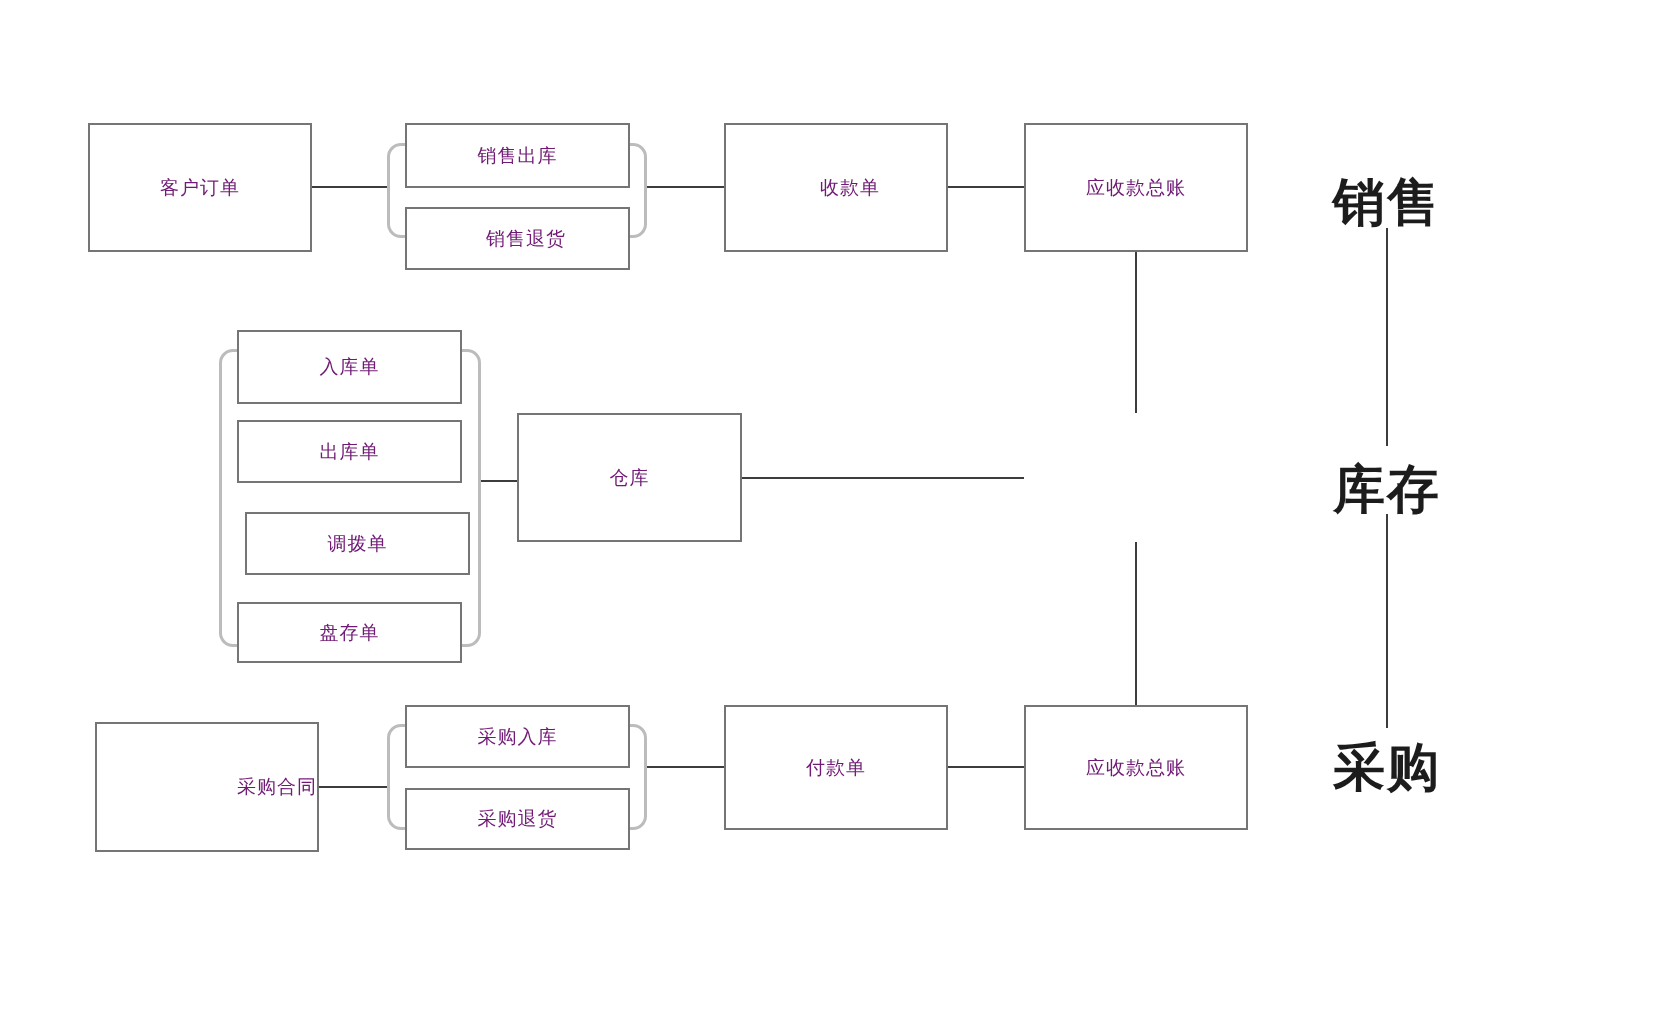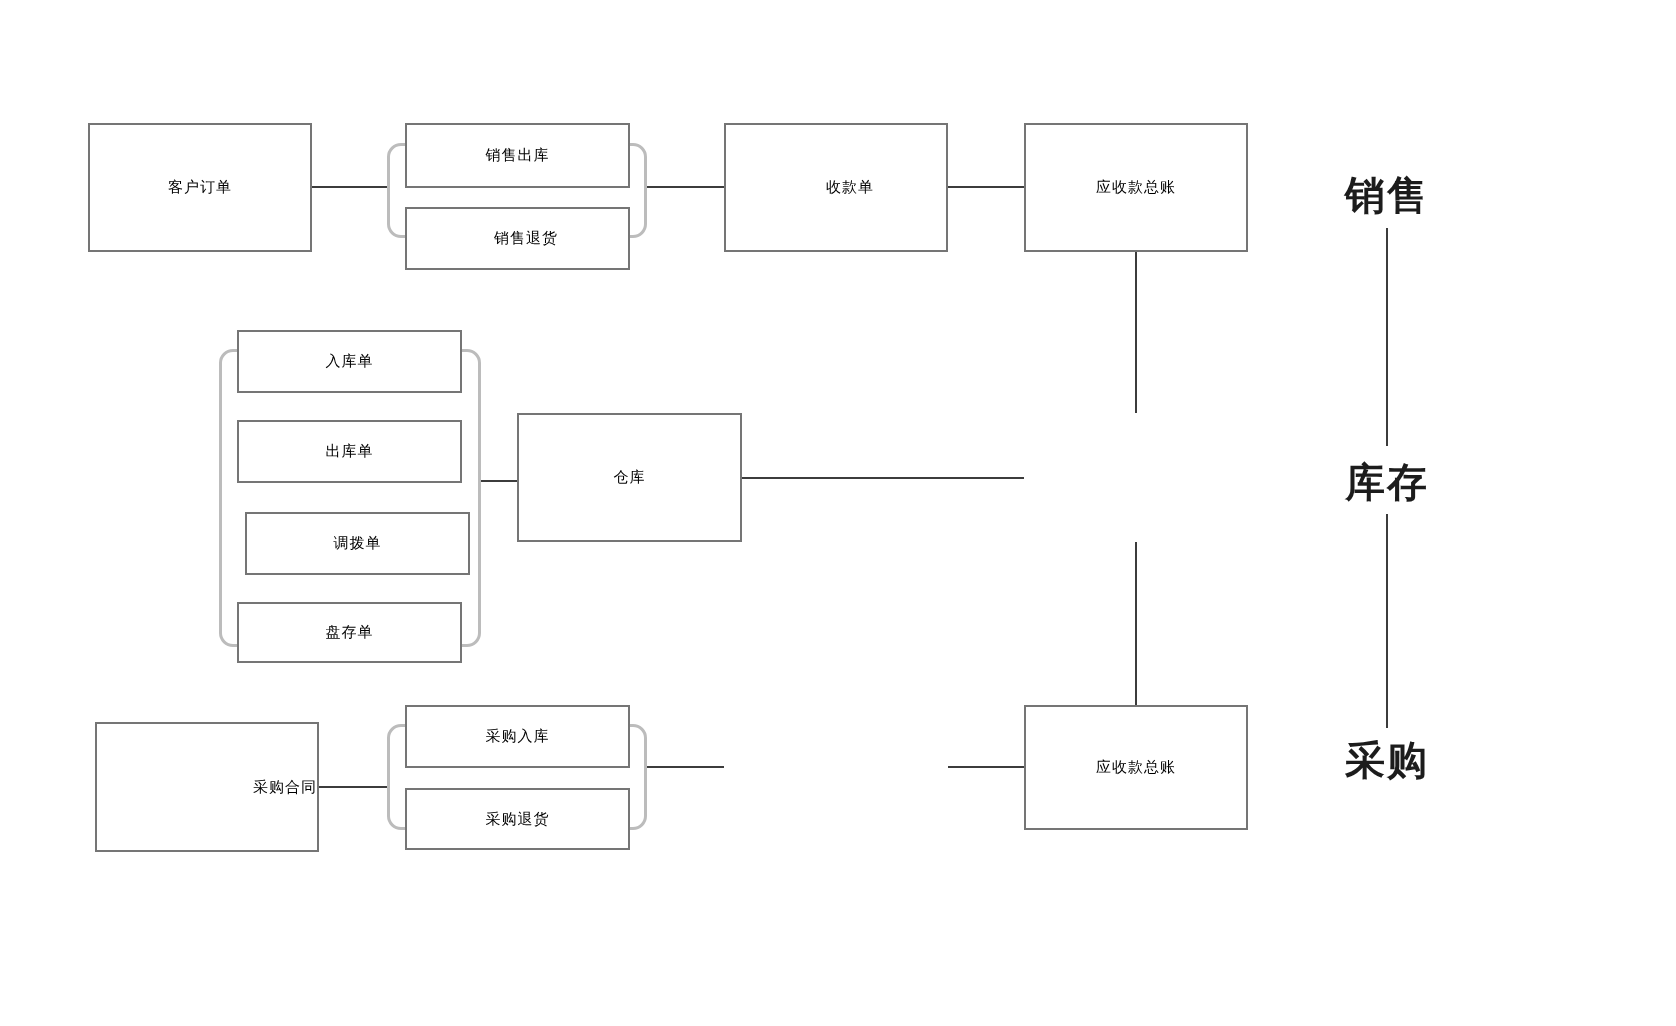--- a/index.html
+++ b/index.html
@@ -12,43 +12,43 @@
     background: #ffffff;
     overflow: hidden;
   }
   .box {
     position: absolute;
     background: #ffffff;
     border: 2px solid #757575;
     display: flex;
     align-items: center;
     justify-content: center;
-    font-size: 15px;
-    color: #000000;
+    font-size: 19px;
+    color: #701a75;
     letter-spacing: 1px;
     z-index: 3;
     font-family: Liberation Mono, monospace;
   }
   .group-bracket {
     position: absolute;
     border: 3px solid #bcbcbc;
     border-radius: 14px;
     background: transparent;
     z-index: 1;
   }
   .hline, .vline {
     position: absolute;
     background: #3c3c3c;
     z-index: 2;
   }
   .hline { height: 2px; }
   .vline { width: 2px; }
   .side-label {
     position: absolute;
-    font-size: 40px;
+    font-size: 52px;
     font-weight: bold;
     color: #1c1c1c;
     letter-spacing: 2px;
     z-index: 3;
     width: 120px;
     text-align: center;
   }
 </style>
 </head>
 <body>
@@ -76,21 +76,21 @@
   <div class="box" style="left:1024px; top:123px; width:224px; height:129px;">
     <span>应收款总账</span>
   </div>
 
   <div class="hline" style="left:312px; top:186px; width:75px;"></div>
   <div class="hline" style="left:647px; top:186px; width:77px;"></div>
   <div class="hline" style="left:948px; top:186px; width:76px;"></div>
 
   <div class="group-bracket" style="left:219px; top:349px; width:262px; height:298px;"></div>
 
-  <div class="box" style="left:237px; top:330px; width:225px; height:63px;">
+  <div class="box" style="left:237px; top:330px; width:225px; height:74px;">
     <span>入库单</span>
   </div>
 
   <div class="box" style="left:237px; top:420px; width:225px; height:63px;">
     <span>出库单</span>
   </div>
 
   <div class="box" style="left:245px; top:512px; width:225px; height:63px;">
     <span>调拨单</span>
   </div>
@@ -116,20 +116,23 @@
   <div class="group-bracket" style="left:387px; top:724px; width:260px; height:106px;"></div>
 
   <div class="box" style="left:405px; top:705px; width:225px; height:63px;">
     <span>采购入库</span>
   </div>
 
   <div class="box" style="left:405px; top:788px; width:225px; height:62px;">
     <span>采购退货</span>
   </div>
 
+  <div class="box" style="left:724px; top:705px; width:224px; height:125px;">
+    <span>付款单</span>
+  </div>
 
   <div class="box" style="left:1024px; top:705px; width:224px; height:125px;">
     <span>应收款总账</span>
   </div>
 
   <div class="hline" style="left:312px; top:786px; width:75px;"></div>
   <div class="hline" style="left:647px; top:766px; width:77px;"></div>
   <div class="hline" style="left:948px; top:766px; width:76px;"></div>
 
   <div class="side-label" style="left:1327px; top:168px;">销售</div>

